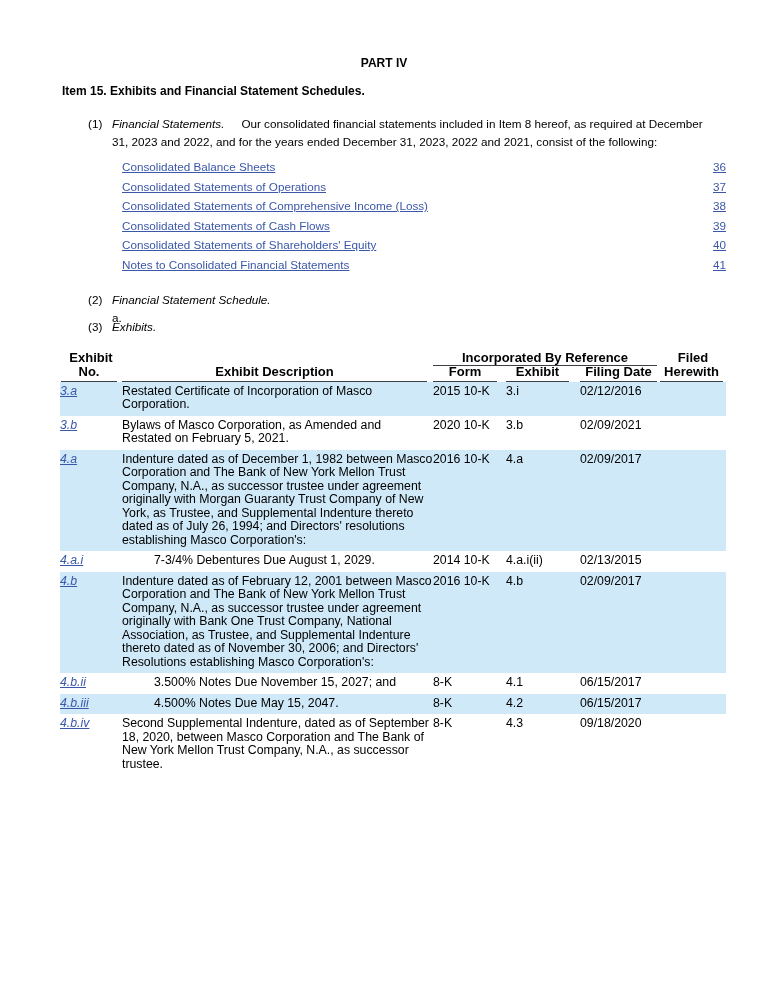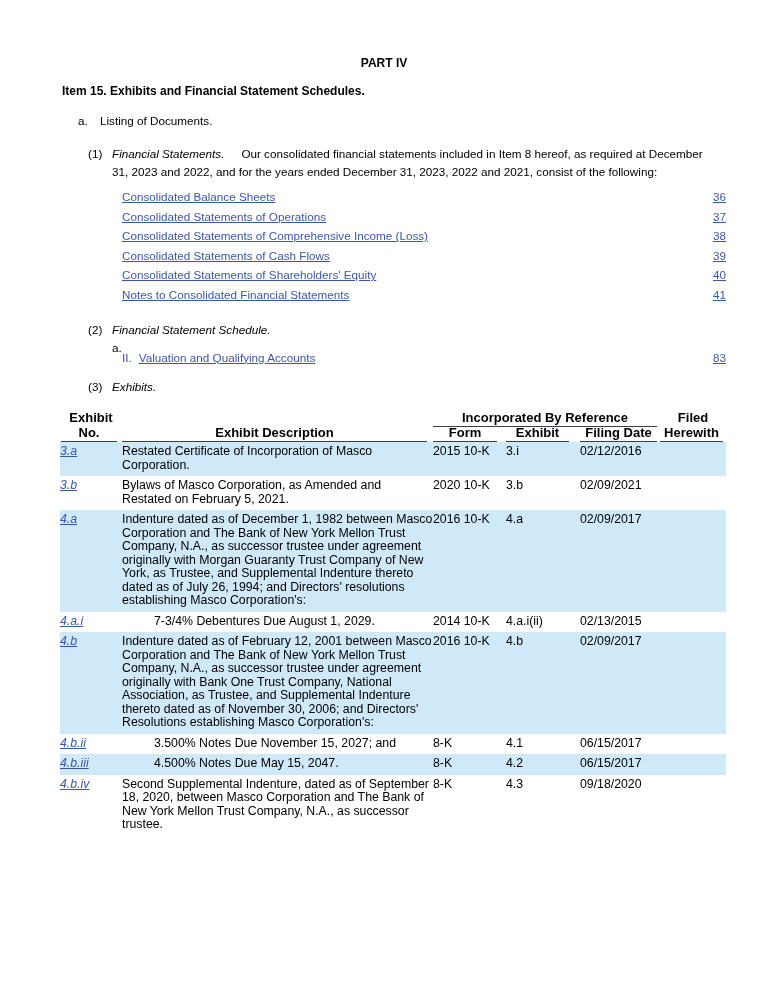--- a/index.html
+++ b/index.html
@@ -60,23 +60,20 @@
 </style>
 </head>
 <body>
 
 <div class="page">
 
   <div class="part-title">PART IV</div>
 
   <div class="item-title">Item 15. Exhibits and Financial Statement Schedules.</div>
 
-  <div class="listing">
-    <span class="mk">a.</span><span>Listing of Documents.</span>
-  </div>
 
   <div class="sec para1">
     <span class="mk">(1)</span><span class="h-it gap-after">Financial Statements.</span><span>Our consolidated financial statements included in Item 8 hereof, as required at December 31, 2023 and 2022, and for the years ended December 31, 2023, 2022 and 2021, consist of the following:</span>
   </div>
 
   <div class="toc">
     <div class="toc-row">
       <a class="lnk">Consolidated Balance Sheets</a>
       <a class="lnk">36</a>
     </div>
@@ -102,26 +99,20 @@
     </div>
   </div>
 
   <div class="sec sec2">
     <span class="mk">(2)</span><span class="h-it">Financial Statement Schedule.</span>
     <div class="sub2">
       <span class="mk2">a.</span>
     </div>
   </div>
 
-  <div class="toc toc2">
-    <div class="toc-row">
-      <a class="lnk"><span class="pref">II.</span><span>Valuation and Qualifying Accounts</span></a>
-      <a class="lnk">83</a>
-    </div>
-  </div>
 
   <div class="sec sec3">
     <span class="mk">(3)</span><span class="h-it">Exhibits.</span>
   </div>
 
   <table class="exh">
     <colgroup>
       <col style="width:62px">
         <col style="width:311px">
         <col style="width:73px">

